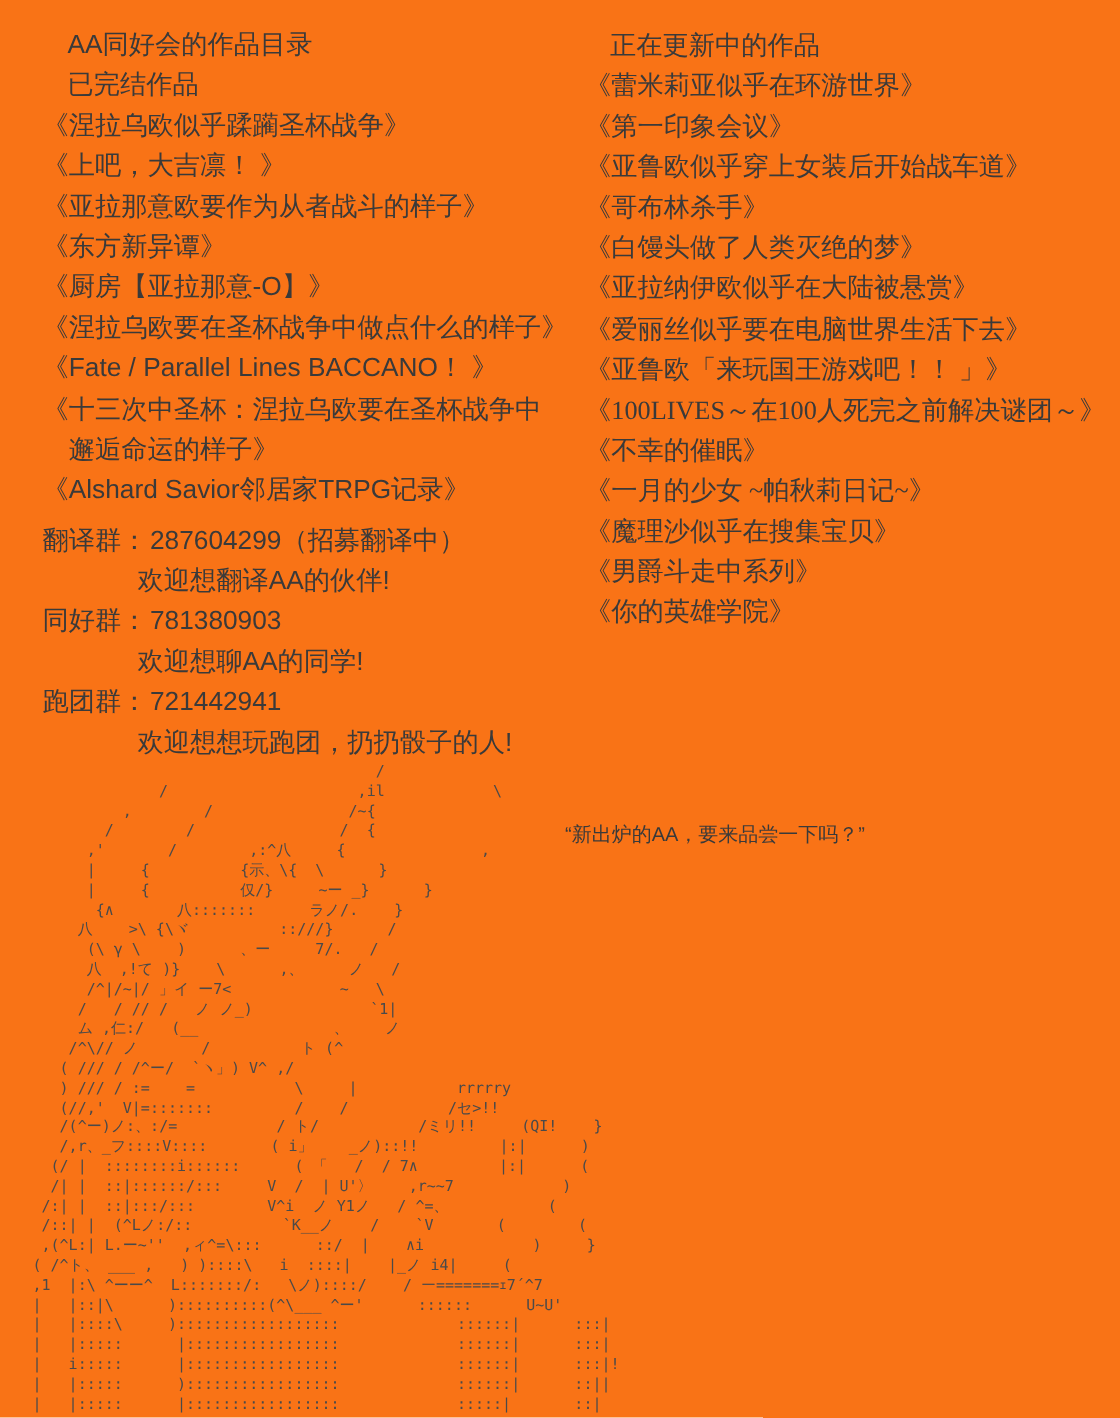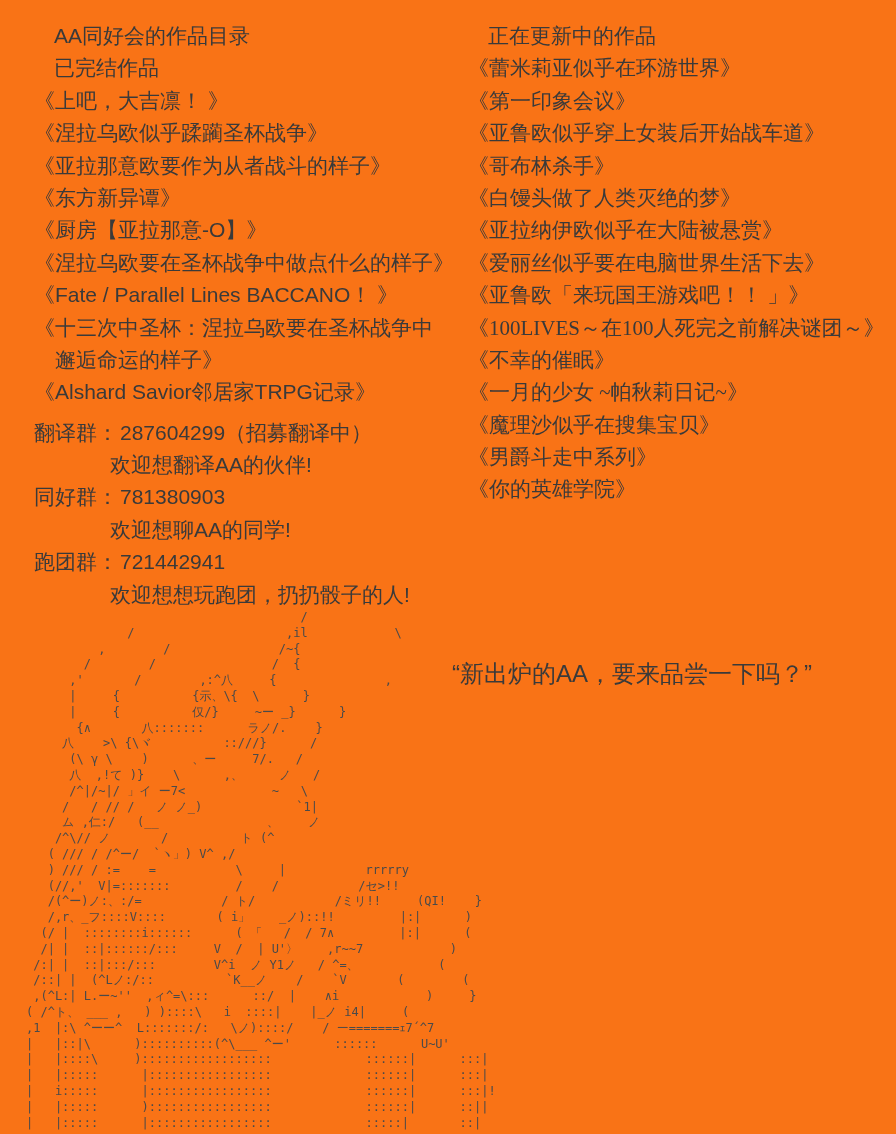--- a/index.html
+++ b/index.html
@@ -6,36 +6,36 @@
   .page{position:relative;width:896px;height:1134px;background:#f97316;overflow:hidden;
         font-family:"Liberation Sans","DejaVu Sans",sans-serif;color:#3a3a3a;}
   .col{position:absolute;top:20px;font-size:21px;line-height:32.4px;white-space:nowrap;}
   .col-left{left:34px;}
   .col-right{left:468px;font-family:Liberation Serif, serif;}
   .line{height:32.4px;}
   .indent-1{padding-left:20px;}
   .groups{margin-top:8px;}
   .group-num{margin-left:2px;}
   .group-desc{padding-left:76px;}
-  .quote{position:absolute;left:452px;top:658px;font-size:24px;color:#3a3a3a;white-space:nowrap;}
+  .quote{position:absolute;left:452px;top:658px;font-size:16px;color:#3a3a3a;white-space:nowrap;}
   .ascii{position:absolute;left:26px;top:610px;margin:0;
          font-family:"DejaVu Sans Mono","Liberation Mono",monospace;
          font-size:12px;line-height:15.8px;color:#4a4a4a;white-space:pre;}
 </style>
 </head>
 <body>
 
 <div class="page">
 
   <section class="col col-left">
     <div class="line indent-1">AA同好会的作品目录</div>
     <div class="line indent-1">已完结作品</div>
     <div>
+        <div class="line">《涅拉乌欧似乎蹂躏圣杯战争》</div>
         <div class="line">《上吧，大吉凛！ 》</div>
-        <div class="line">《涅拉乌欧似乎蹂躏圣杯战争》</div>
         <div class="line">《亚拉那意欧要作为从者战斗的样子》</div>
         <div class="line">《东方新异谭》</div>
         <div class="line">《厨房【亚拉那意-O】》</div>
         <div class="line">《涅拉乌欧要在圣杯战争中做点什么的样子》</div>
         <div class="line">《Fate / Parallel Lines BACCANO！ 》</div>
         <div class="line">《十三次中圣杯：涅拉乌欧要在圣杯战争中</div>
         <div class="line">　邂逅命运的样子》</div>
         <div class="line">《Alshard Savior邻居家TRPG记录》</div>
       </div>
     <div class="groups">

